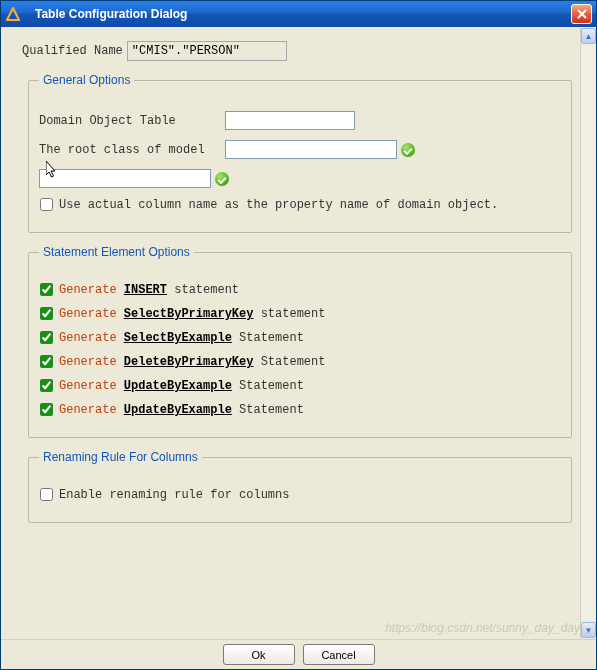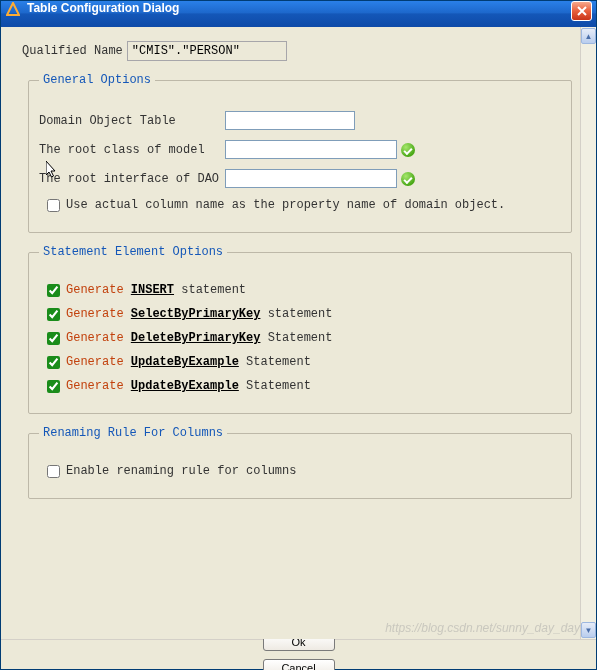--- a/index.html
+++ b/index.html
@@ -17,23 +17,25 @@
   border: 1px solid #003c74;
   background: #ece9d8;
   display: flex;
   flex-direction: column;
 }
 .titlebar {
   height: 26px;
   background: linear-gradient(to bottom, #2a80e8 0%, #1d68cc 45%, #1457b8 50%, #0e4aa8 100%);
   color: #fff;
   display: flex;
+  align-items: center;
   padding: 0 4px;
   font-weight: bold;
   font-size: 12px;
+  gap: 8px;
 }
 .titlebar .app-icon {
   width: 16px; height: 16px;
   margin-right: 6px;
   display: inline-flex;
   align-items: center;
   justify-content: center;
 }
 .titlebar .title { flex: 1; }
 .titlebar .close-btn {
@@ -101,21 +103,21 @@
   margin-left: 4px;
 }
 fieldset {
   border: 1px solid #bdb8a8;
   border-radius: 2px;
   margin: 12px 6px;
   padding: 14px 10px 10px 10px;
 }
 legend {
   color: #1457b8;
-  font-family: Liberation Mono, monospace;
+  font-family: Liberation Sans, sans-serif;
   font-size: 12px;
   padding: 0 4px;
 }
 .form-row {
   display: flex;
   align-items: center;
   margin: 10px 0;
   font-family: "Courier New", monospace;
   font-size: 12px;
   color: #333;
@@ -143,43 +145,41 @@
   content: "";
   position: absolute;
   left: 3px; top: 5px;
   width: 6px; height: 3px;
   border-left: 2px solid #fff;
   border-bottom: 2px solid #fff;
   transform: rotate(-45deg);
 }
 .chk-row {
   display: flex;
-  align-items: center;
-  margin: 10px 8px;
+  margin: 10px 1px;
   font-family: "Courier New", monospace;
   font-size: 12px;
   color: #333;
 }
 input[type=checkbox] {
   width: 13px; height: 13px;
   margin-right: 6px;
   accent-color: #1a8c1a;
 }
 .stmt-label .pre { color: #c2410c; }
 .stmt-label .kw { color: #000000; text-decoration: underline; font-weight: bold; }
 .stmt-label .post { color: #333; }
 .button-bar {
   height: 30px;
   border-top: 1px solid #d4d0c8;
   background: #ece9d8;
   display: flex;
   align-items: center;
   justify-content: center;
   gap: 8px;
-  flex-direction: column;
 }
 button.dlg-btn {
   font-family: Tahoma, sans-serif;
   font-size: 11px;
   background: linear-gradient(to bottom, #fff, #eeeae3);
   border: 1px solid #7a7a7a;
   border-radius: 3px;
   padding: 2px 0;
   width: 72px;
   height: 21px;
@@ -236,41 +236,44 @@
           <input class="txt-input w130" type="text" value="" style="">
         </div>
 
         <div class="form-row">
           <span class="flabel">The root class of model</span>
           <input class="txt-input w172" type="text" value="" style="">
           <span class="ok-icon"></span>
         </div>
 
         <div class="form-row">
-          <span class="flabel">The root interface of DAO</span>
           <input class="txt-input w172" type="text" value="" style="">
           <span class="ok-icon"></span>
         </div>
 
         <div class="chk-row">
           <input type="checkbox" style="">
           <span>Use actual column name as the property name of domain object.</span>
         </div>
       </fieldset>
 
       <fieldset>
         <legend>Statement Element Options</legend>
         <div id="stmt-list">
             <div class="chk-row">
               <input type="checkbox" checked="" style="">
               <span class="stmt-label"><span class="pre">Generate </span><span class="kw">INSERT</span><span class="post"> statement</span></span>
             </div>
             <div class="chk-row">
               <input type="checkbox" checked="" style="">
               <span class="stmt-label"><span class="pre">Generate </span><span class="kw">SelectByPrimaryKey</span><span class="post"> statement</span></span>
+            </div>
+            <div class="chk-row">
+              <input type="checkbox" checked="" style="">
+              <span class="stmt-label"><span class="pre">Generate </span><span class="kw">SelectByExample</span><span class="post"> Statement</span></span>
             </div>
             <div class="chk-row">
               <input type="checkbox" checked="" style="">
               <span class="stmt-label"><span class="pre">Generate </span><span class="kw">DeleteByPrimaryKey</span><span class="post"> Statement</span></span>
             </div>
             <div class="chk-row">
               <input type="checkbox" checked="" style="">
               <span class="stmt-label"><span class="pre">Generate </span><span class="kw">UpdateByExample</span><span class="post"> Statement</span></span>
             </div>
             <div class="chk-row">

